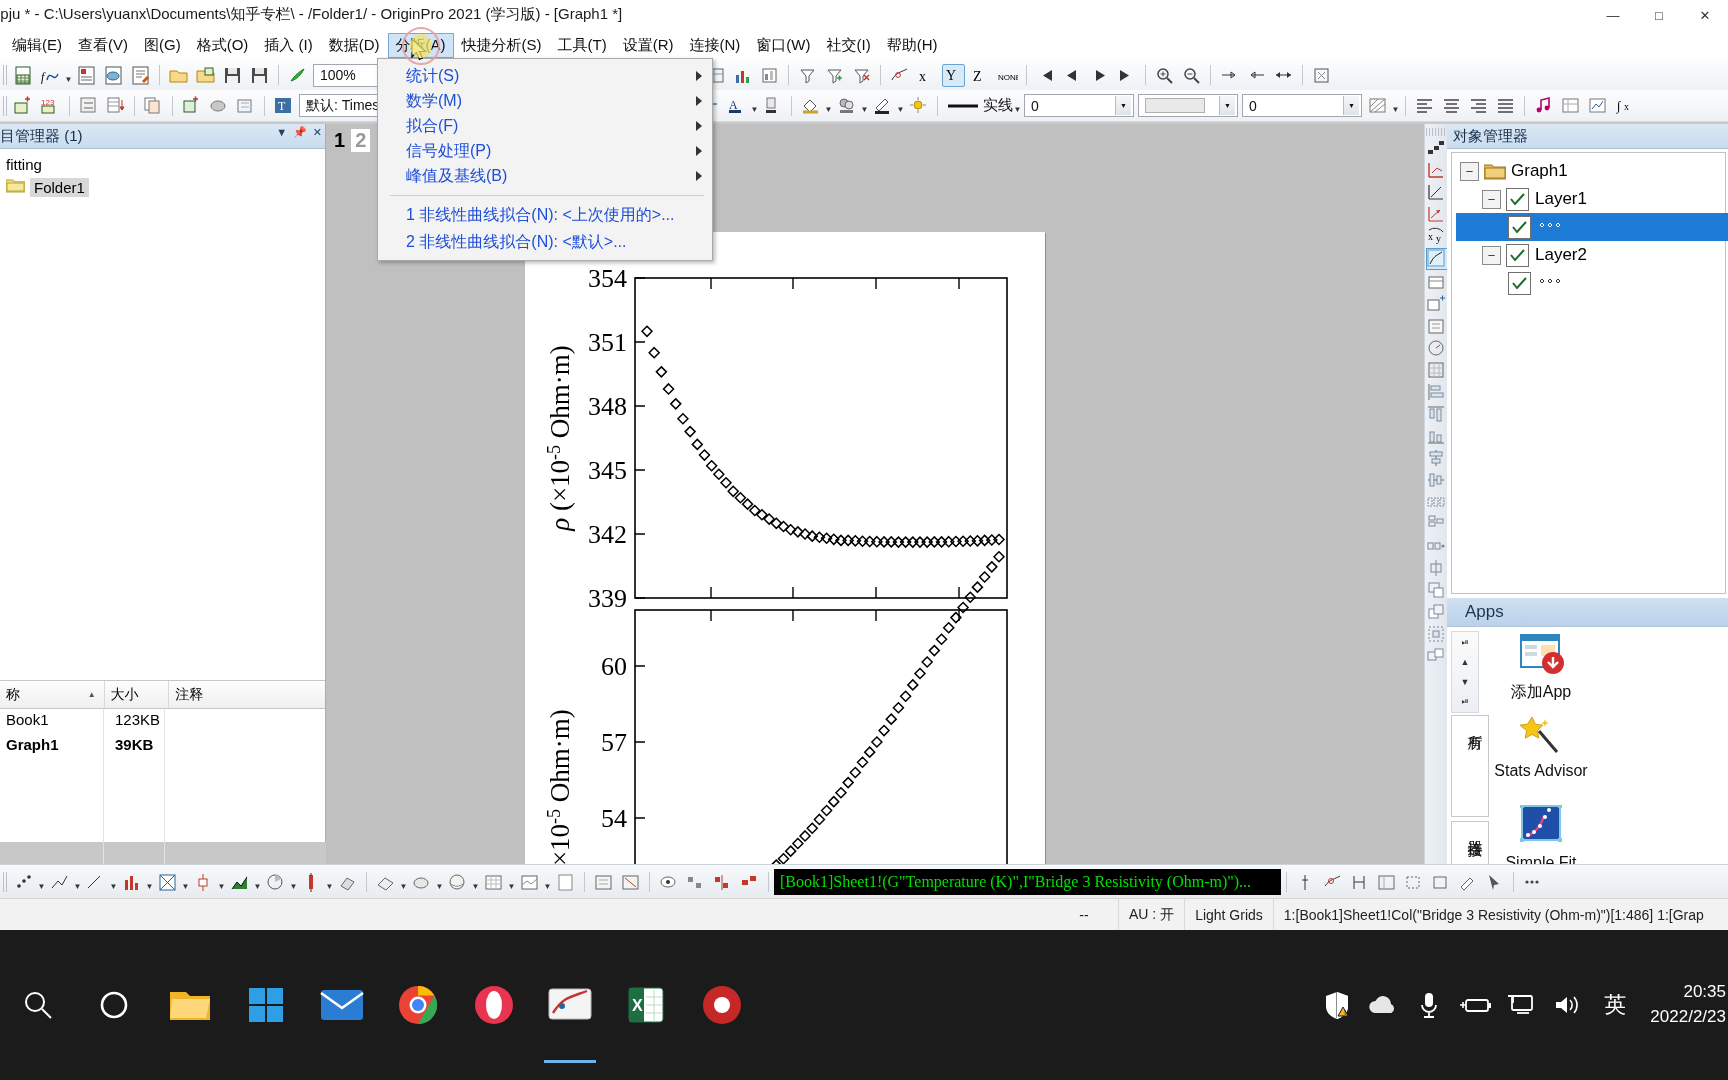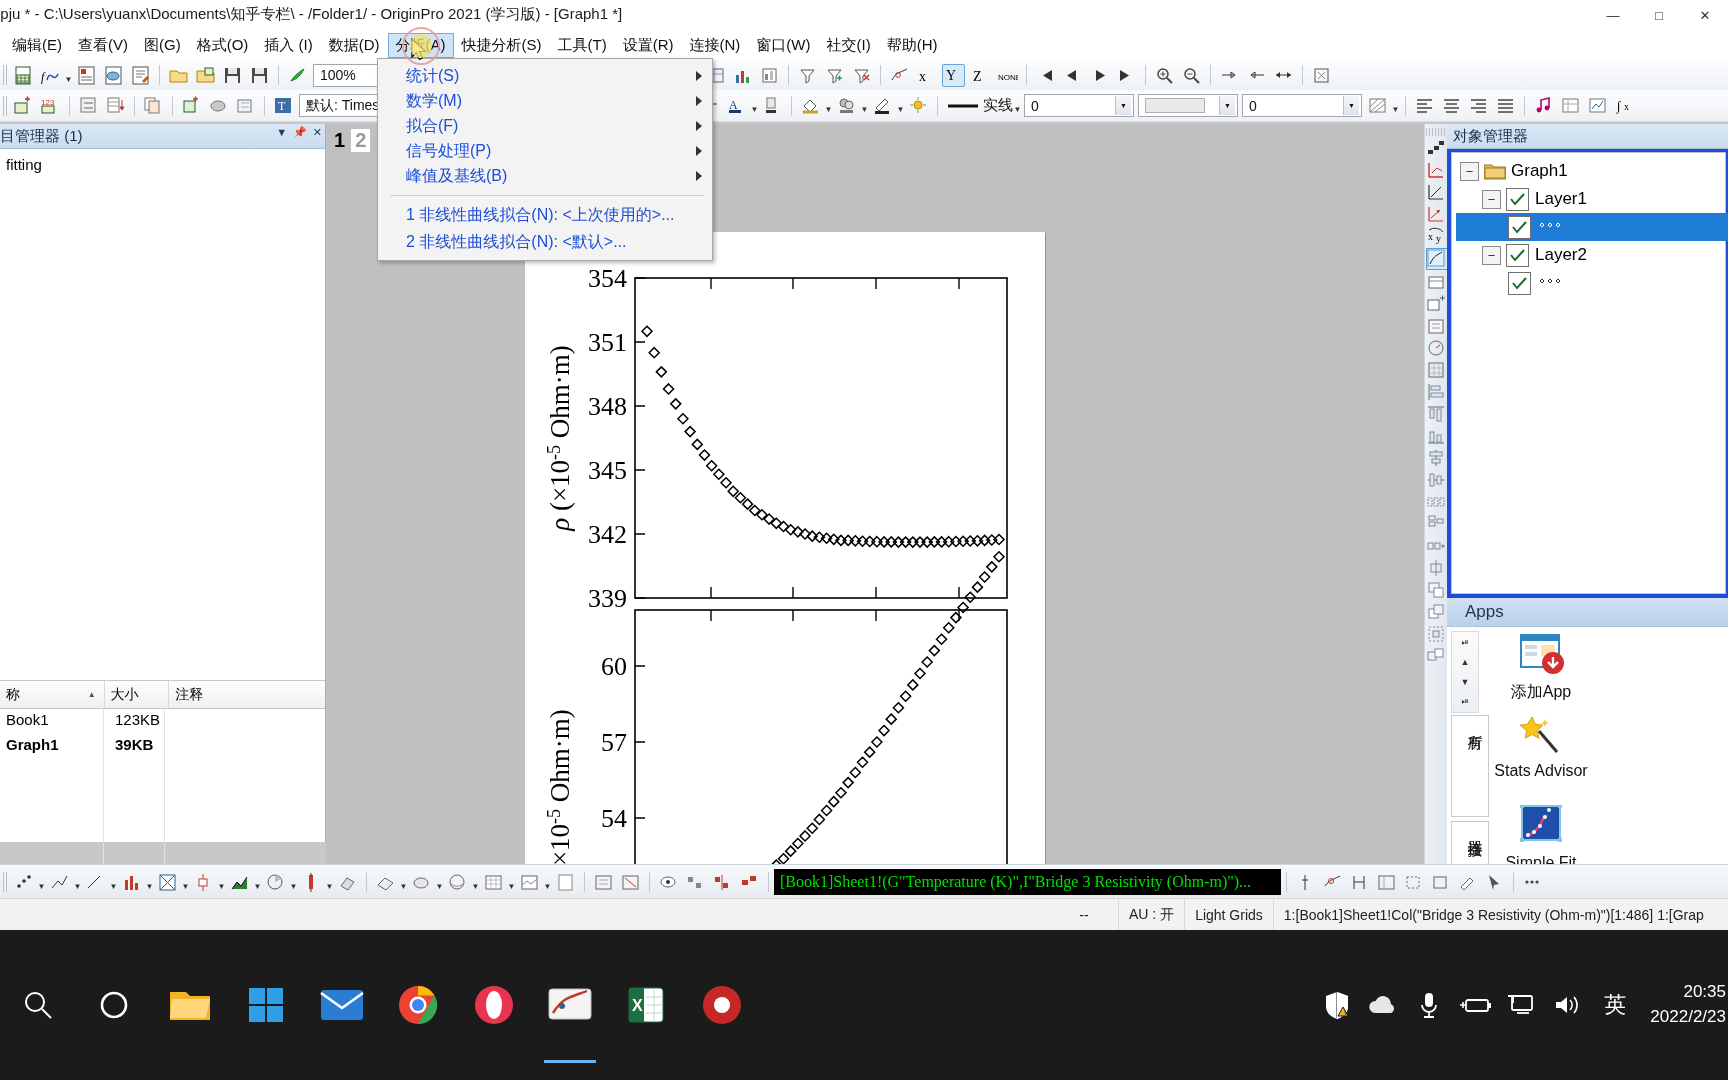--- a/index.html
+++ b/index.html
@@ -115,21 +115,21 @@
   
   .vtoolbar{
     position:absolute;left:1424px;top:124px;width:22px;height:760px;
     background:linear-gradient(to right,#eef1f5,#e2e7ee);border-left:1px solid #cfd5dd;
   }
   .vico{width:20px;height:20px;margin:2px 1px;position:relative;}
   .vico.sel{border:1px solid #5c9ccc;background:#d5e8f7;}
 
   
   .rightpanel{
-    position:absolute;left:1447px;top:124px;width:281px;height:740px;background:#1d4ed8;
+    position:absolute;left:1447px;top:124px;width:281px;height:740px;background:#ffffff;
   }
   .rp-hdr{height:24px;background:linear-gradient(#dbe7f3,#c9dcef);
     display:flex;align-items:center;font-size:15px;color:#16314d;padding-left:6px;
     border-bottom:1px solid #a7bed6;}
   .objtree{position:absolute;left:6px;top:30px;width:275px;font-size:17px;}
   .orow{height:28px;display:flex;align-items:center;position:relative;}
   .orow.sel{background:#1e7bd6;color:#fff;}
   .expander{width:17px;height:17px;border:1px solid #8a8a8a;background:#f3f3f3;
     display:inline-flex;align-items:center;justify-content:center;font-size:13px;
     line-height:1;margin-right:5px;color:#333;}
@@ -731,20 +731,29 @@
       <span style="font-size:15px;margin-left:-2px;">目管理器 (1)</span>
       <span class="pbtns">
         <span>▼</span>
         <span>📌</span>
         <span>✕</span>
       </span>
     </div>
     <div class="tree">
       <div class="tnode" style="padding-left:2px;">
         <span class="tlabel">fitting</span>
+      </div>
+      <div class="tnode sel" style="padding-left:6px;">
+        <span class="folder-ico">
+          <svg width="19" height="15">
+              <path d="M0 2h7l1.6 1.8H19V14H0z" fill="#f2de82" stroke="#b8a232"></path>
+              <path d="M1 5h17v8H1z" fill="#f5e79e" stroke="#b8a232"></path>
+            </svg>
+        </span>
+        <span class="tlabel">Folder1</span>
       </div>
     </div>
 
     <div class="list-hdr">
       <div class="lh-cell" style="width:103px;">
         <span>称</span>
         <span class="lh-sort">▲</span>
       </div>
       <div class="lh-cell" style="width:61px;">
         <span>大小</span>

